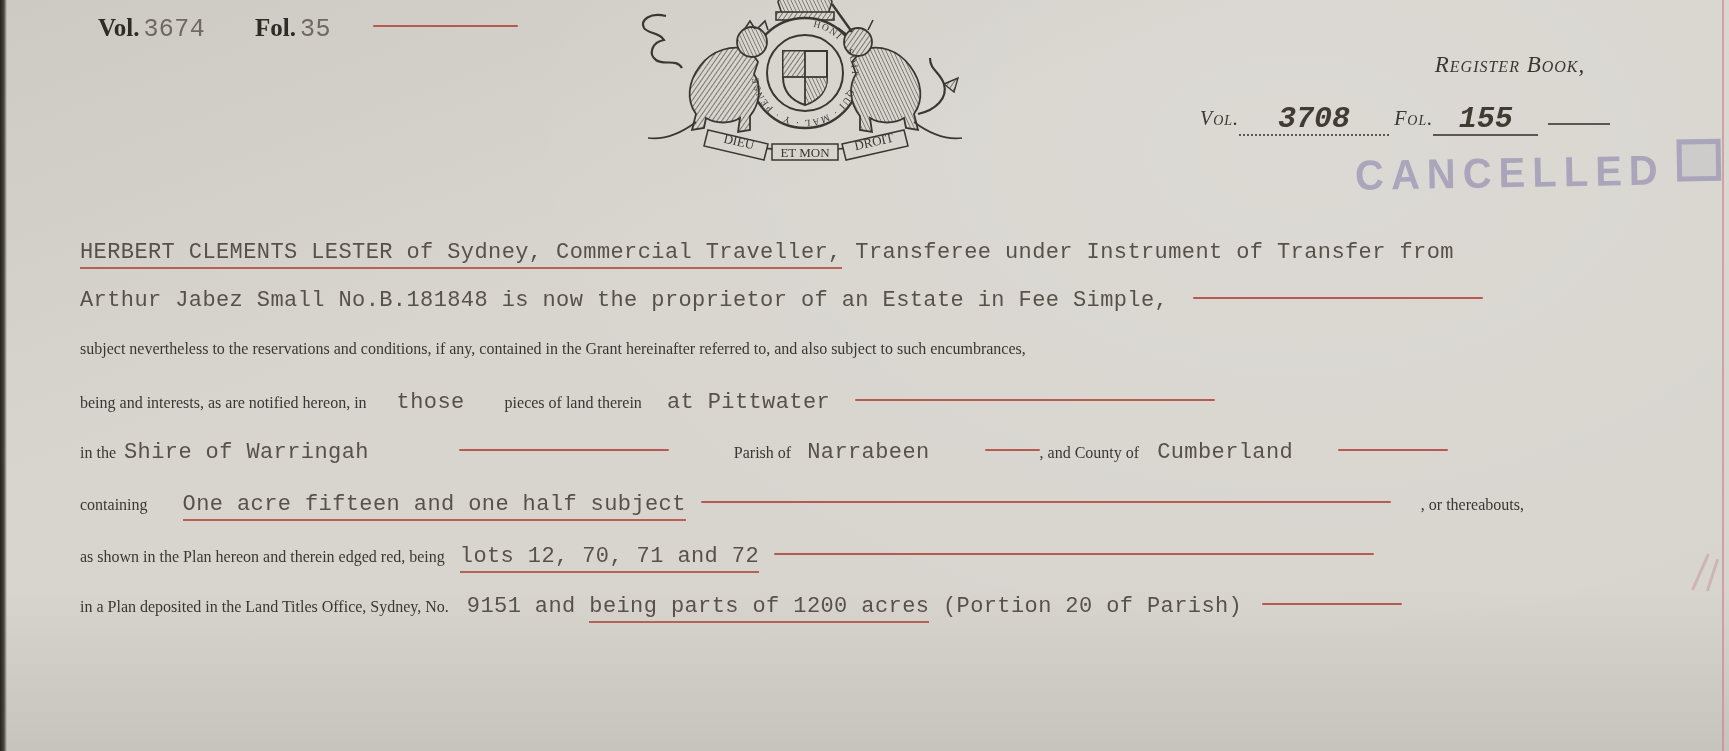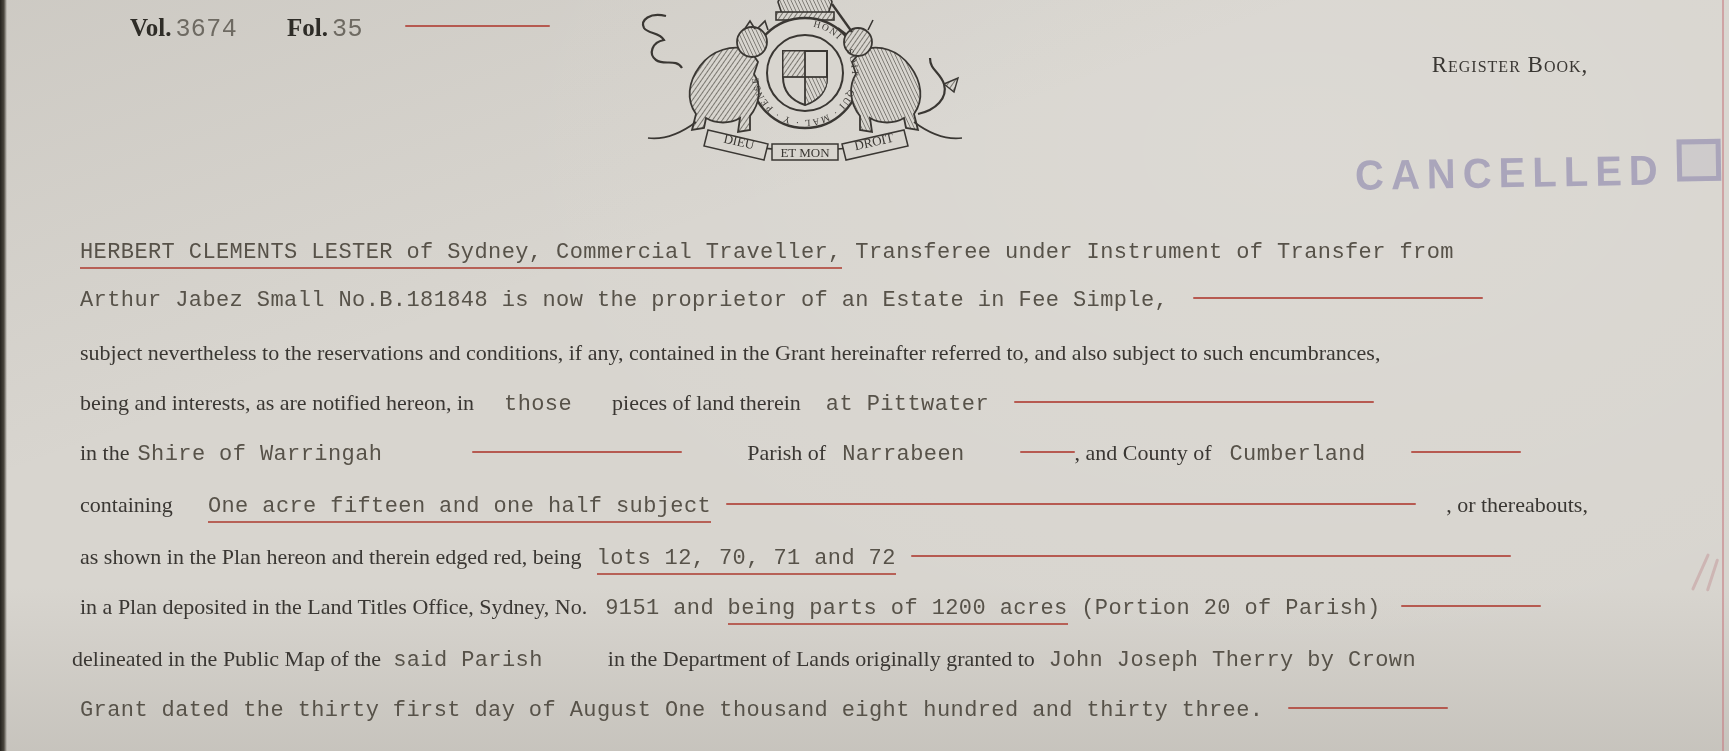--- a/index.html
+++ b/index.html
@@ -16,45 +16,45 @@
   .scan-edge{position:absolute;left:0;top:0;width:7px;height:751px;
     background:linear-gradient(90deg,#24221d 0%,#4a463e 55%,rgba(74,70,62,0) 100%);}
   .margin-rule-right{position:absolute;right:5px;top:0;width:2px;height:751px;
     background:rgba(198,120,128,0.55);}
   .pencil-mark{position:absolute;right:6px;top:548px;width:30px;height:52px;opacity:.35;}
   .pencil-mark span{position:absolute;background:#b97a80;width:3px;border-radius:2px;}
   .pm1{height:40px;left:6px;top:4px;transform:rotate(24deg);}
   .pm2{height:34px;left:18px;top:10px;transform:rotate(18deg);}
 
   
-  .printed{font-family:"Liberation Serif",serif;font-size:22px;color:#3a3733;}
+  .printed{font-family:"Liberation Serif",serif;font-size:16px;color:#3a3733;}
   .typed{font-family:"Liberation Mono","DejaVu Sans Mono",monospace;font-size:22px;
          letter-spacing:.4px;color:#575249;}
   .bold{font-weight:bold;color:#2e2c27;}
   .smallcaps{font-variant:small-caps;}
 
   .redline{display:inline-block;height:2px;background:rgba(178,76,66,.9);
            vertical-align:7px;border-radius:2px;}
   .red-underline{border-bottom:2px solid rgba(178,76,66,.85);padding-bottom:2px;}
 
   .sp{display:inline-block;height:1px;}.sp8{width:8px}.sp12{width:12px}.sp14{width:14px}.sp15{width:15px}
   .sp16{width:16px}.sp18{width:18px}.sp20{width:20px}.sp25{width:25px}.sp30{width:30px}
   .sp35{width:35px}.sp40{width:40px}.sp45{width:45px}.sp55{width:55px}.sp65{width:65px}
   .sp90{width:90px}
   .w55{width:55px}.w110{width:110px}.w140{width:140px}.w145{width:145px}.w160{width:160px}
   .w210{width:210px}.w290{width:290px}.w360{width:360px}.w600{width:600px}.w690{width:690px}
 
   
-  .volfol{position:absolute;left:98px;top:14px;white-space:nowrap;margin-left:32px;}
+  .volfol{position:absolute;left:98px;top:14px;white-space:nowrap;}
   .volfol .printed{font-size:25px;}
   .volfol .typed{font-size:25px;color:#6e6a62;}
   .volfol .gap{display:inline-block;width:42px;}
   .volfol .redline{vertical-align:9px;margin-left:38px;}
 
-  .register{position:absolute;left:1200px;top:52px;width:500px;}
+  .register{position:absolute;left:1200px;top:52px;width:500px;font-style:italic;}
   .reg-title{font-size:23px;color:#3a3733;letter-spacing:1px;text-align:center;
              width:330px;margin-left:145px;}
   .reg-line{position:relative;margin-top:22px;white-space:nowrap;font-size:20px;color:#3a3733;}
   .reg-label{font-variant:small-caps;letter-spacing:1px;}
   .reg-num{font-family:"Liberation Mono","DejaVu Sans Mono",monospace;font-weight:bold;
            font-size:30px;color:#403c34;position:relative;top:2px;}
   .u-dotted{display:inline-block;border-bottom:2px dotted #5c584f;text-align:center;}
   .u-solid {display:inline-block;border-bottom:2px solid #5c584f;text-align:center;}
   .u1{width:150px}.u2{width:105px}
   .u-extra{display:inline-block;width:62px;border-bottom:2px solid #5c584f;margin-left:10px;}
@@ -158,20 +158,24 @@
       <path d="M172,150 h66 v16 h-66 Z" fill="#d8d5cf" stroke="#3a3733" stroke-width="1.5"></path>
       <path d="M242,150 l62,-14 l4,16 l-62,14 Z" fill="#d8d5cf" stroke="#3a3733" stroke-width="1.5"></path>
       <text x="139" y="152" transform="rotate(13 139 148)">DIEU</text>
       <text x="205" y="163">ET MON</text>
       <text x="274" y="152" transform="rotate(-13 274 148)">DROIT</text>
     </g>
   </svg>
 
   <div class="register">
     <div class="reg-title smallcaps">Register Book,</div>
+    <div class="reg-line">
+      <span class="reg-label">Vol.</span><span class="u-dotted u1"><span class="reg-num">3708</span></span>
+      <span class="reg-label">Fol.</span><span class="u-solid u2"><span class="reg-num">155</span></span><span class="u-extra"></span>
+    </div>
   </div>
   <div class="stamp-row">
     <span class="stamp-text">CANCELLED</span><span class="stamp-box"></span>
   </div>
 
   <div class="line l1">
     <span class="typed red-underline">HERBERT CLEMENTS LESTER of Sydney, Commercial Traveller,</span><span class="typed"> Transferee under Instrument of Transfer from</span>
   </div>
 
   <div class="line l2">
@@ -195,21 +199,15 @@
   </div>
 
   <div class="line l7">
     <span class="printed">as shown in the Plan hereon and therein edged red, being</span><span class="sp sp15"></span><span class="typed red-underline">lots 12, 70, 71 and 72</span><span class="sp sp15"></span><span class="redline w600"></span>
   </div>
 
   <div class="line l8">
     <span class="printed">in a Plan deposited in the Land Titles Office, Sydney, No.</span><span class="sp sp18"></span><span class="typed">9151 and </span><span class="typed red-underline">being parts of 1200 acres</span><span class="typed"> (Portion 20 of Parish)</span><span class="sp sp20"></span><span class="redline w140"></span>
   </div>
 
-  <div class="line l9">
-    <span class="printed">delineated in the Public Map of the</span><span class="sp sp12"></span><span class="typed">said Parish</span><span class="sp sp65"></span><span class="printed">in the Department of Lands originally granted to</span><span class="sp sp14"></span><span class="typed">John Joseph Therry by Crown</span>
-  </div>
-
-  <div class="line l10">
-    <span class="typed">Grant dated the thirty first day of August One thousand eight hundred and thirty three.</span><span class="sp sp25"></span><span class="redline w160"></span>
-  </div>
+
 
 </div>
 
 </body></html>

